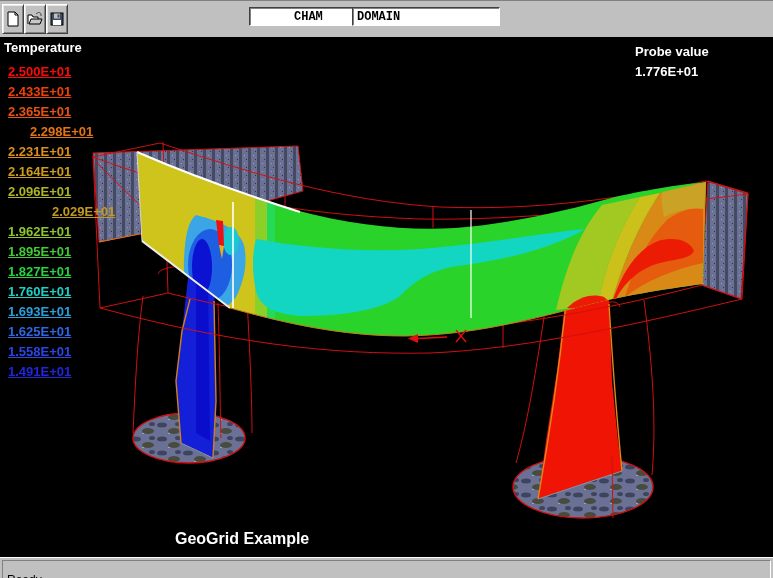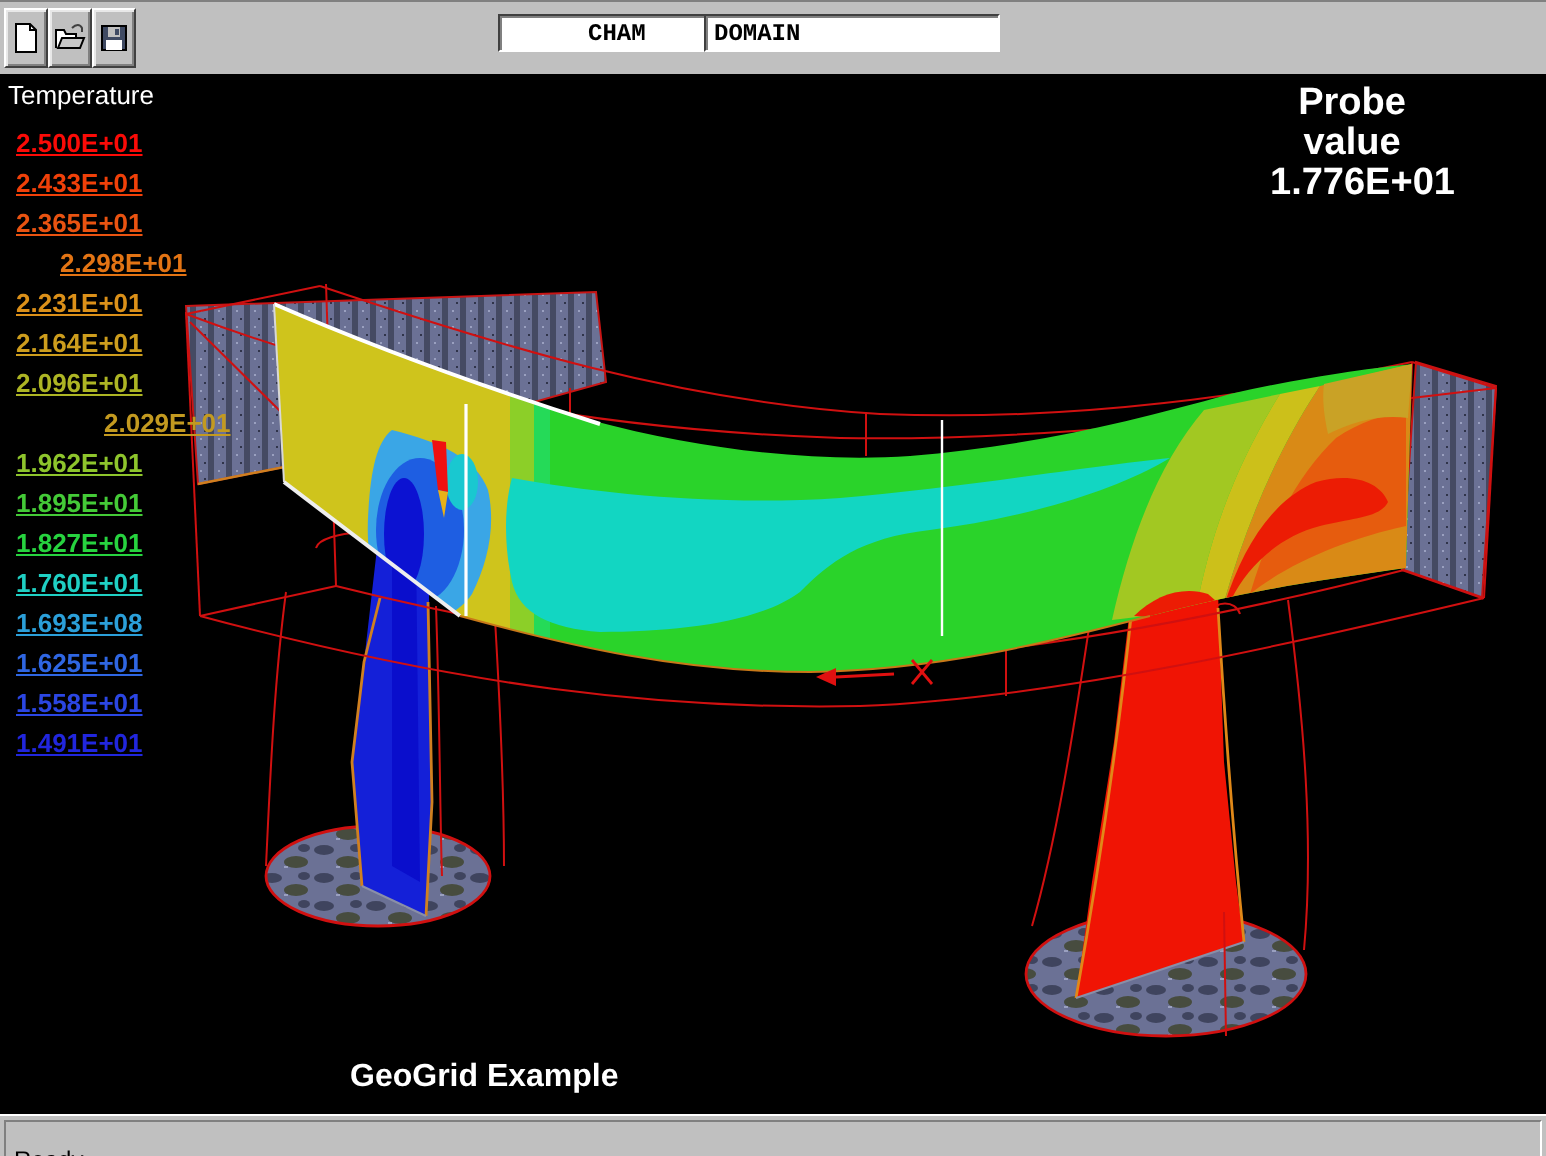--- a/index.html
+++ b/index.html
@@ -19,25 +19,25 @@
             border:1px solid;border-color:#404040 #ffffff #ffffff #404040;
             box-shadow:inset 1px 1px 0 #808080;
             font-family:"Liberation Mono",monospace;font-weight:bold;font-size:12px;
             padding:1px 4px;}
   #field-cham{left:249px;width:72px;padding-left:44px;}
   #field-domain{left:352px;width:138px;}
 
   
   .canvas{position:relative;height:520px;flex:none;background:#000;overflow:hidden;}
   .canvas svg.scene{position:absolute;left:0;top:0;}
-  .legend-title{position:absolute;left:4px;top:3px;color:#fff;font-weight:normal;font-size:13px;}
+  .legend-title{position:absolute;left:4px;top:3px;color:#fff;font-weight:bold;font-size:13px;}
   .legend-entries{position:absolute;left:8px;top:25px;}
   .legend-row{height:20px;line-height:20px;font-weight:bold;font-size:13px;white-space:nowrap;text-decoration:underline;}
-  .probe{position:absolute;left:635px;top:5px;width:82px;text-align:center;color:#fff;
-         font-weight:bold;font-size:19px;line-height:20px;}
+  .probe{position:absolute;left:635px;top:5px;width:82px;color:#fff;
+         font-weight:bold;font-size:13px;line-height:20px;}
   .caption{position:absolute;left:175px;top:493px;color:#fff;font-weight:bold;font-size:16px;}
 
   
   .statusbar{height:22px;flex:none;background:#c0c0c0;border-top:1px solid #ffffff;position:relative;}
   .status-pane{position:absolute;left:2px;right:2px;top:2px;bottom:2px;
                border:1px solid;border-color:#808080 #ffffff #ffffff #808080;
                font-size:12px;line-height:15px;padding:12px 4px;color:#000;}
 </style>
 </head>
 <body>
@@ -209,21 +209,21 @@
         <div class="legend-row" style="color: rgb(233, 83, 17);">2.365E+01</div>
         <div class="legend-row" style="color: rgb(227, 116, 20); text-align: center;">2.298E+01</div>
         <div class="legend-row" style="color: rgb(219, 144, 25);">2.231E+01</div>
         <div class="legend-row" style="color: rgb(205, 157, 29);">2.164E+01</div>
         <div class="legend-row" style="color: rgb(173, 181, 36);">2.096E+01</div>
         <div class="legend-row" style="color: rgb(195, 154, 32); margin-left: 44px;">2.029E+01</div>
         <div class="legend-row" style="color: rgb(142, 197, 44);">1.962E+01</div>
         <div class="legend-row" style="color: rgb(68, 202, 55);">1.895E+01</div>
         <div class="legend-row" style="color: rgb(39, 211, 63);">1.827E+01</div>
         <div class="legend-row" style="color: rgb(31, 208, 196);">1.760E+01</div>
-        <div class="legend-row" style="color: rgb(43, 159, 217);">1.693E+08</div>
+        <div class="legend-row" style="color: rgb(43, 159, 217);">1.693E+01</div>
         <div class="legend-row" style="color: rgb(47, 102, 226);">1.625E+01</div>
         <div class="legend-row" style="color: rgb(43, 70, 227);">1.558E+01</div>
         <div class="legend-row" style="color: rgb(33, 38, 221);">1.491E+01</div>
       </div>
     <div class="probe">
       <div>Probe value</div>
       <div>1.776E+01</div>
     </div>
     <div class="caption">GeoGrid Example</div>
   </div>

